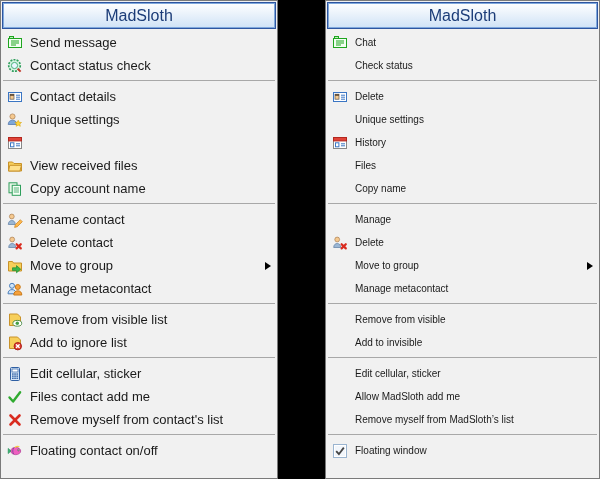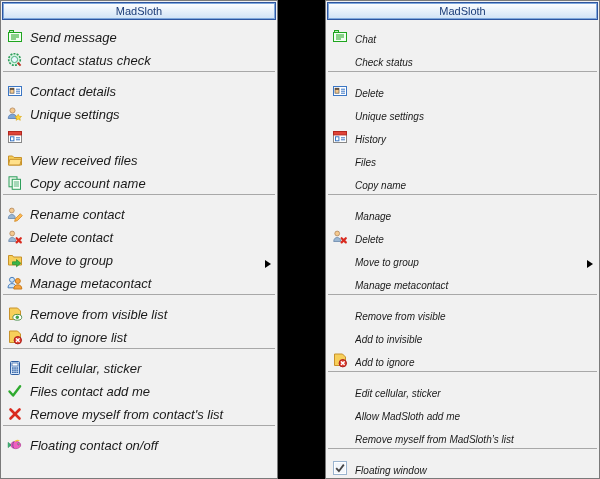--- a/index.html
+++ b/index.html
@@ -15,31 +15,31 @@
     font-family:"Liberation Sans", sans-serif;
   }
   .menu{
     position:absolute;top:0;height:479px;background:var(--menu-bg);
     border:1px solid var(--menu-border);
     display:flex;flex-direction:column;overflow:hidden;
   }
   .menu.left{left:0;width:278px;}
   .menu.right{left:325px;width:275px;}
   .menu-header{
-    flex:none;margin:1px;height:18px;
+    flex:none;margin:1px;height:27px;
     border:1px solid var(--hdr-border);
     box-shadow:inset 0 0 0 1px var(--hdr-inner);
     background:linear-gradient(to bottom,var(--hdr-top),var(--hdr-bot));
     display:flex;align-items:center;justify-content:center;
-    font-size:11px;color:var(--hdr-text);
+    font-size:16px;color:var(--hdr-text);
   }
   .menu-items{flex:1;display:flex;flex-direction:column;padding-top:1px;overflow:hidden;}
   .menu-item{
-    flex:none;height:23px;display:flex;align-items:flex-end;
-    padding:0 6px 0 5px;color:var(--text);font-size:13px;white-space:nowrap;font-style:italic;
+    flex:none;height:23px;display:flex;align-items:center;
+    padding:0 6px 0 5px;color:var(--text);font-size:13px;white-space:nowrap;
   }
   .menu.right .menu-item{font-size:10px;}
   .icon-box{flex:none;width:18px;height:16px;margin-right:6px;display:flex;align-items:center;justify-content:center;}
   .icon-box svg{width:16px;height:16px;display:block;}
   .label{flex:1;overflow:hidden;}
   .submenu-arrow{
     flex:none;width:0;height:0;margin-left:4px;
     border-top:4px solid transparent;border-bottom:4px solid transparent;border-left:6px solid #000;
   }
   .separator{
@@ -343,33 +343,20 @@
       </div>
       <div class="separator"></div>
       <div class="menu-item">
         <span class="icon-box"></span>
         <span class="label">Remove from visible</span>
       </div>
       <div class="menu-item">
         <span class="icon-box"></span>
         <span class="label">Add to invisible</span>
       </div>
-      <div class="menu-item">
-        <span class="icon-box">
-          <svg viewBox="0 0 16 16" xmlns="http://www.w3.org/2000/svg">
-            <path d="M2.5 2h8l3 3v8.5h-11z" fill="#f7cf5a" stroke="#c8922a"></path>
-            <circle cx="10.8" cy="11.2" r="3.7" fill="#e03c31" stroke="#a8201a"></circle>
-            <g stroke="#ffffff" stroke-width="1.4" stroke-linecap="round">
-              <line x1="9.4" y1="9.8" x2="12.2" y2="12.6"></line>
-              <line x1="12.2" y1="9.8" x2="9.4" y2="12.6"></line>
-            </g>
-          </svg>
-        </span>
-        <span class="label">Add to ignore</span>
-      </div>
       <div class="separator"></div>
       <div class="menu-item">
         <span class="icon-box"></span>
         <span class="label">Edit cellular, sticker</span>
       </div>
       <div class="menu-item">
         <span class="icon-box"></span>
         <span class="label">Allow MadSloth add me</span>
       </div>
       <div class="menu-item">

